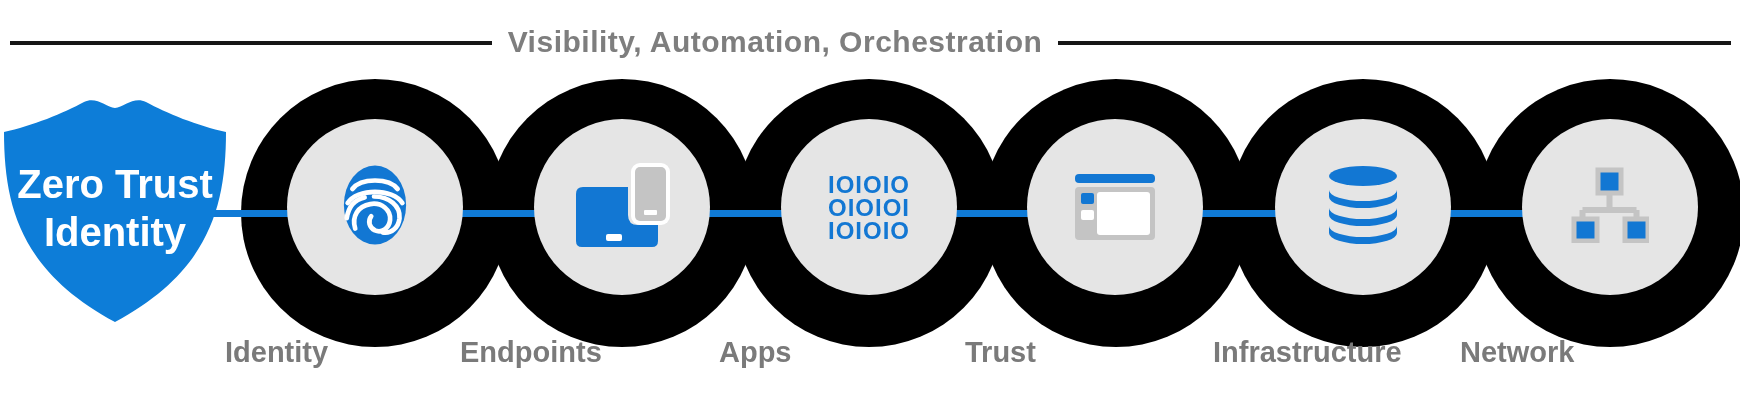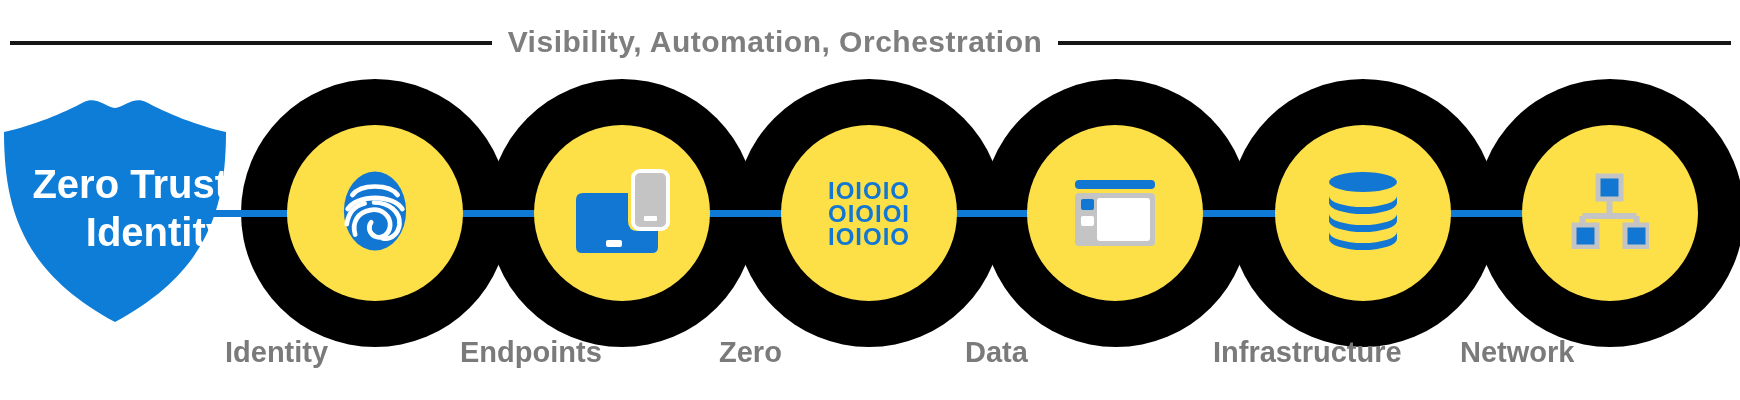--- a/index.html
+++ b/index.html
@@ -13,31 +13,31 @@
   .rule-right{left:1058px; width:673px;}
   .title{
     position:absolute; left:495px; top:25px; width:560px;
     text-align:center; font-size:30px; font-weight:700; color:#7e7e7e;
     letter-spacing:0.5px; z-index:0; white-space:nowrap;
   }
   
   .shield-wrap{position:absolute; left:2px; top:80px; z-index:4;}
   .shield-text{
     position:absolute; left:2px; top:160px; width:226px; z-index:5;
-    text-align:right; color:#ffffff; font-size:40px; font-weight:700;
+    text-align:center; color:#ffffff; font-size:40px; font-weight:700;
     line-height:48px; white-space:nowrap;
   }
   
   .ring{position:absolute; top:79px; width:268px; height:268px; border-radius:50%;
         background:#000000; z-index:1;}
   .r1{left:241px}.r2{left:488px}.r3{left:735px}.r4{left:982px}.r5{left:1229px}.r6{left:1476px}
   .connector{position:absolute; left:200px; top:210px; width:1410px; height:7px;
              background:#0f7ad6; z-index:2;}
-  .disc{position:absolute; top:125px; width:176px; height:176px; border-radius:50%;
-        background:#fde047; z-index:3; display:flex; align-items:center; justify-content:center;}
+  .disc{position:absolute; top:119px; width:176px; height:176px; border-radius:50%;
+        background:#e5e5e5; z-index:3; display:flex; align-items:center; justify-content:center;}
   .d1{left:287px}.d2{left:534px}.d3{left:781px}.d4{left:1027px}.d5{left:1275px}.d6{left:1522px}
   .label{position:absolute; top:336px; width:300px; text-align:left; z-index:4;
          font-size:29px; font-weight:700; color:#7a7a7a; white-space:nowrap;}
   .l1{left:225px}.l2{left:460px}.l3{left:719px}.l4{left:965px}.l5{left:1213px}.l6{left:1460px}
   
   .binary{color:#1277d3; font-weight:700; font-size:24px; line-height:23px;
           letter-spacing:1px; text-align:center;}
   .binary span{display:block;}
   .devices{position:relative; width:92px; height:80px;}
   .devices .laptop{position:absolute; left:0; top:20px;}
@@ -161,18 +161,18 @@
           <rect x="27" y="3" width="23" height="23"></rect>
           <rect x="3" y="52" width="23" height="22"></rect>
           <rect x="54" y="52" width="23" height="22"></rect>
         </g>
       </svg>
     </span>
   </div>
 
   <div class="label l1">Identity</div>
   <div class="label l2">Endpoints</div>
-  <div class="label l3">Zero</div>
-  <div class="label l4">Data</div>
+  <div class="label l3">Apps</div>
+  <div class="label l4">Trust</div>
   <div class="label l5">Infrastructure</div>
   <div class="label l6">Network</div>
 
 </div>
 
 </body></html>

